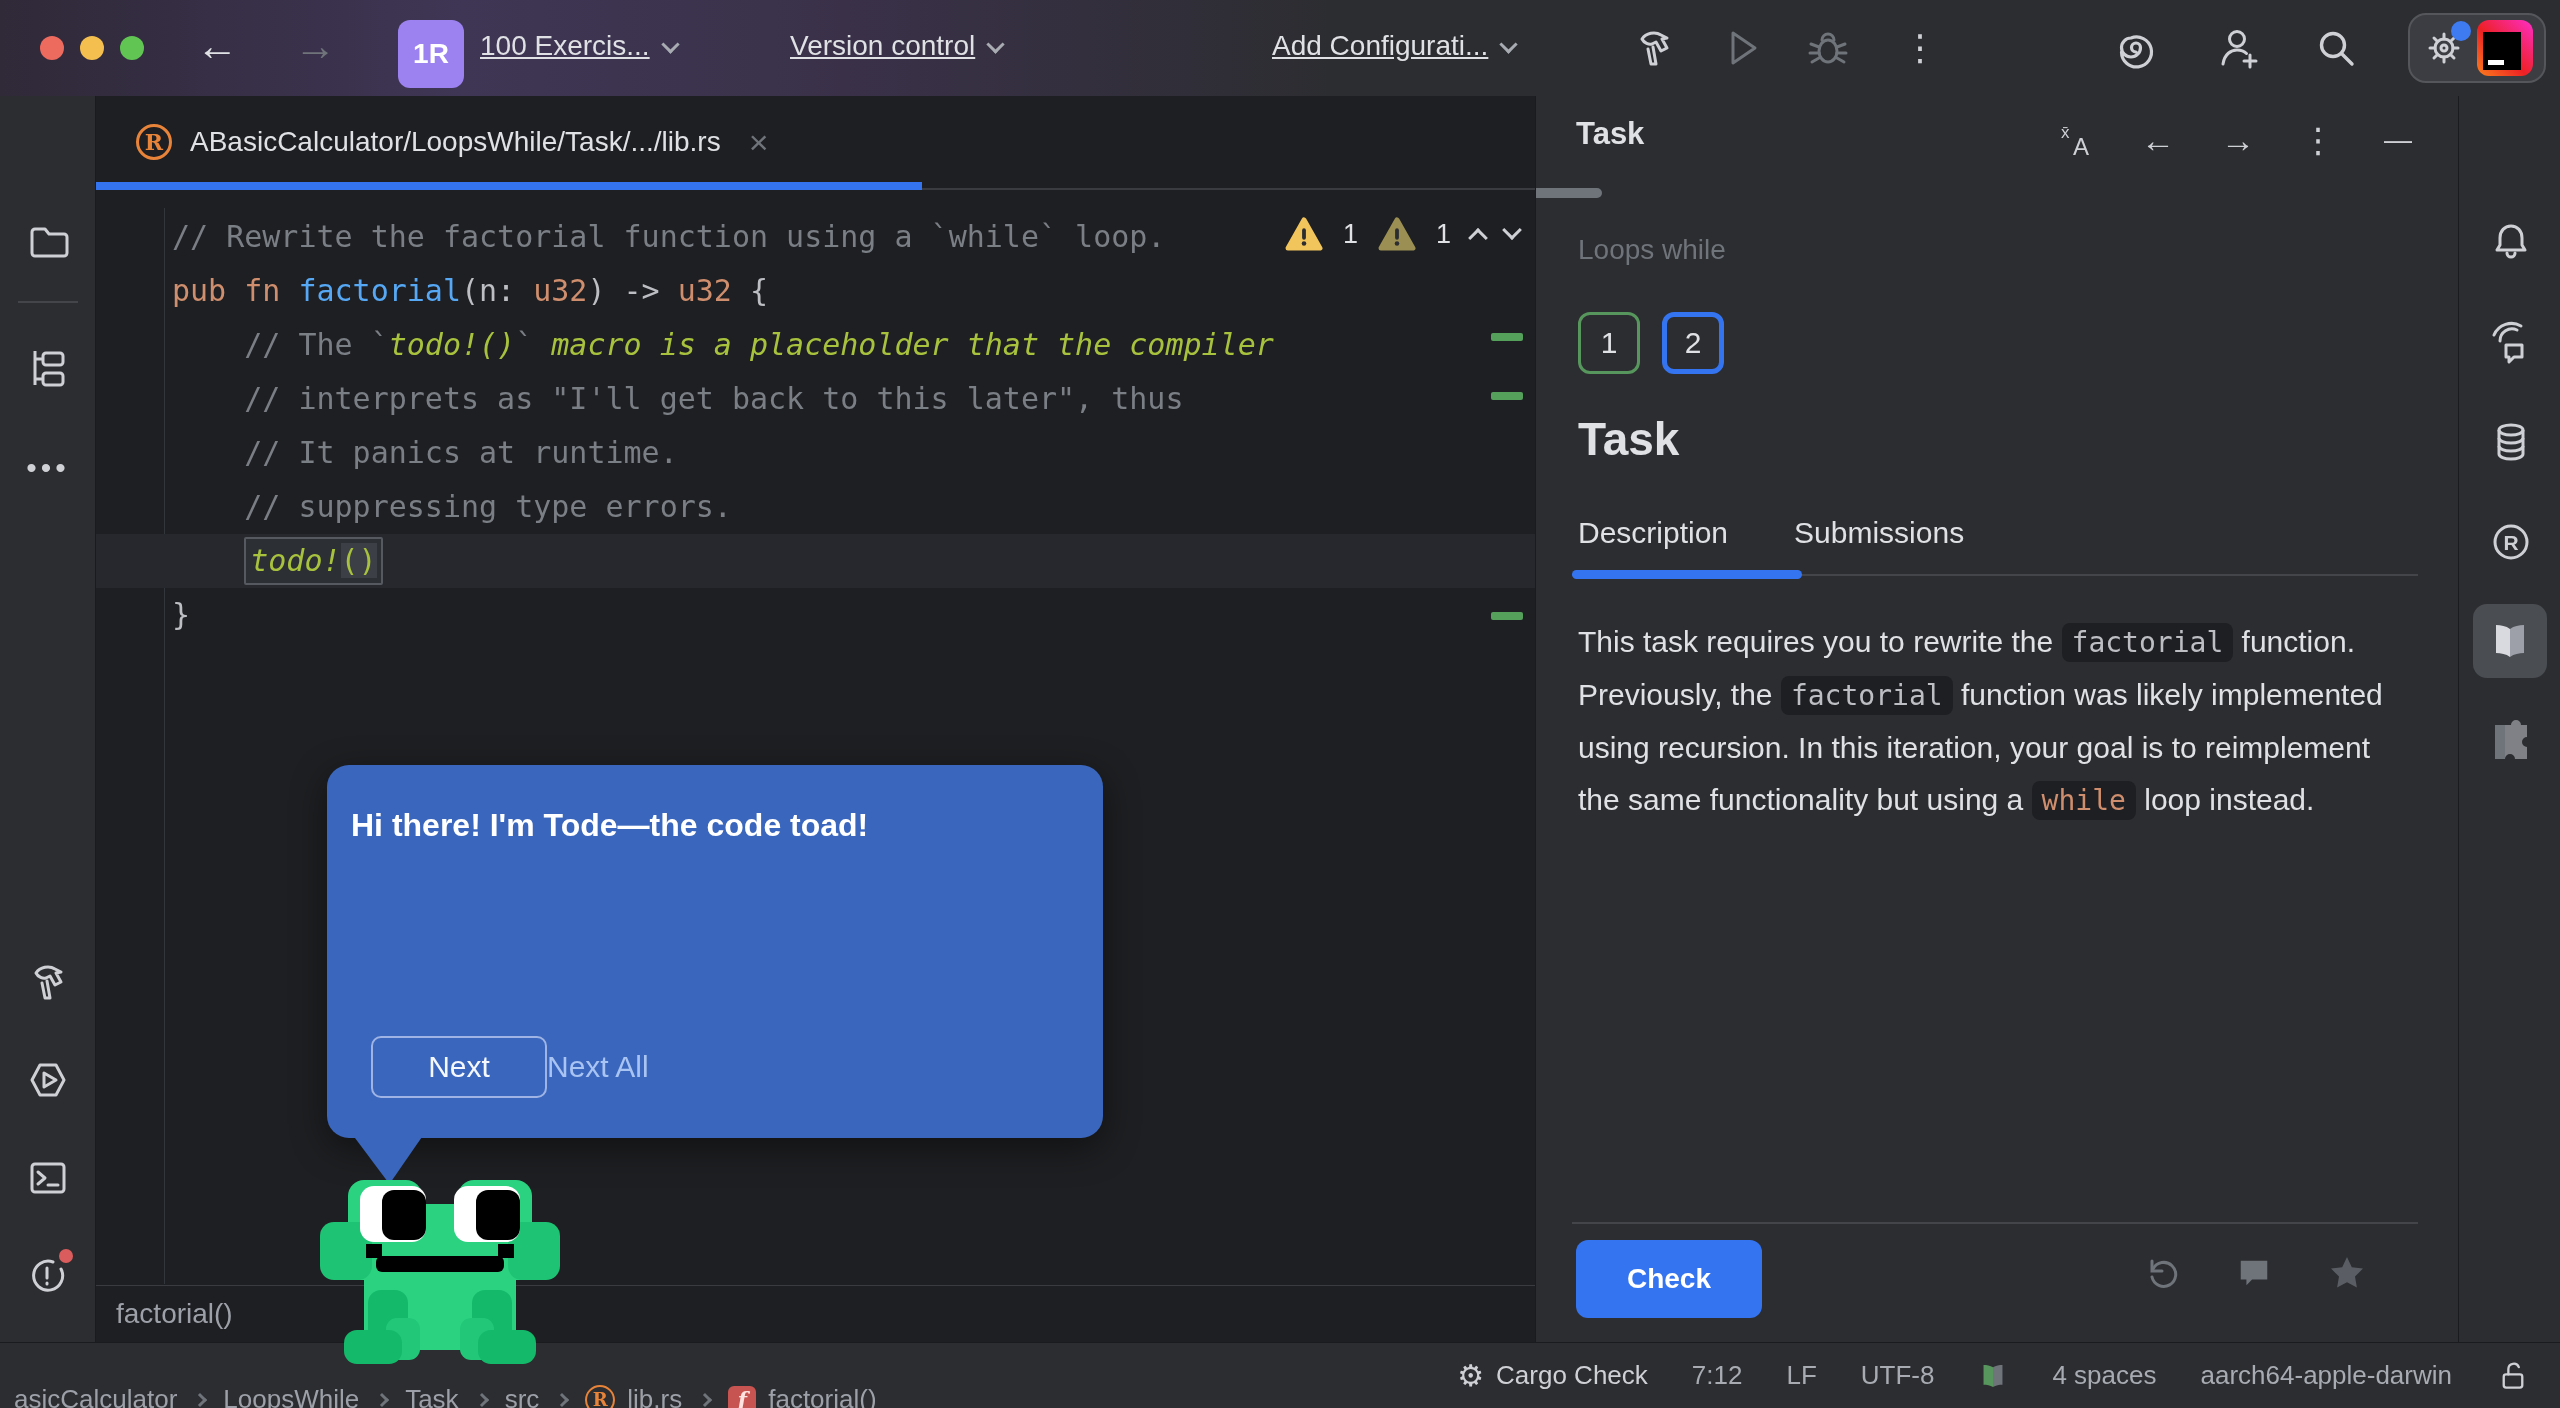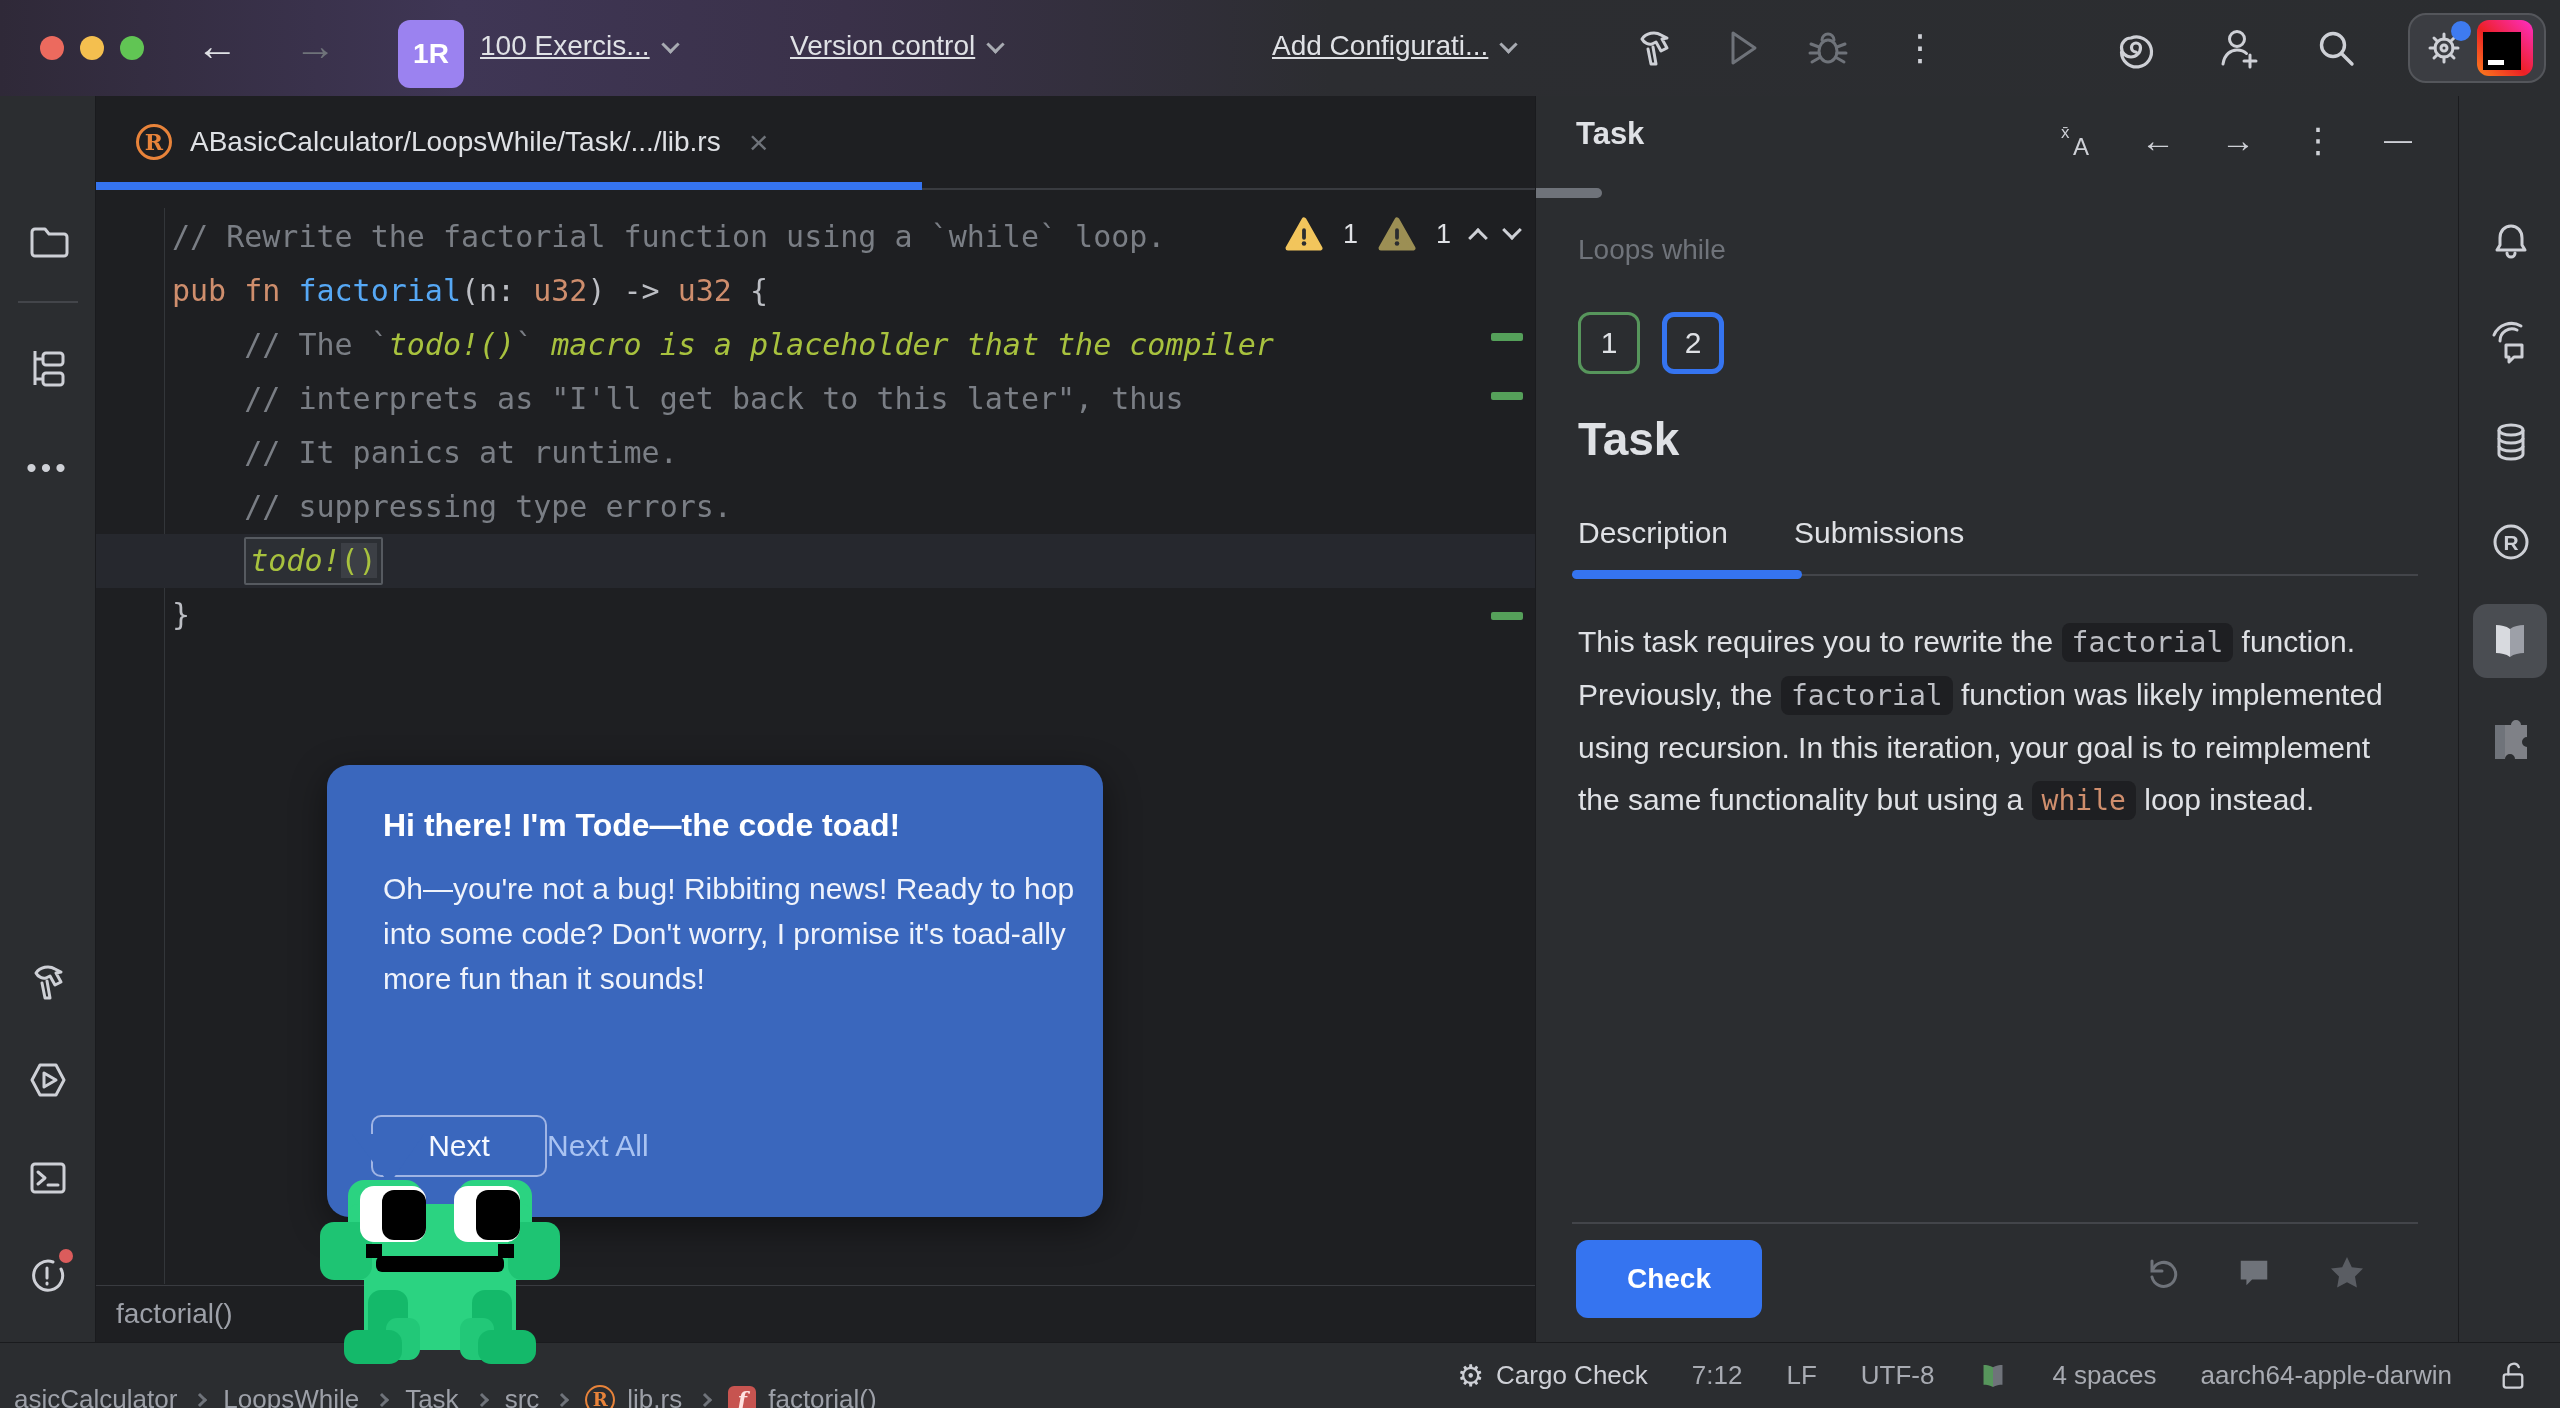--- a/index.html
+++ b/index.html
@@ -96,22 +96,22 @@
   .crumbs{display:flex;align-items:center;margin-left:14px;white-space:nowrap;overflow:hidden;flex:1;margin-top:48px;}
   .crumb{color:#9DA0A8;}
   .crumb-sep{width:10px;height:10px;border-right:3px solid #6F737A;border-top:3px solid #6F737A;transform:rotate(45deg);margin:0 18px;flex:none;}
   .rust-ic.small{width:30px;height:30px;font-size:18px;border-width:2.5px;margin-right:12px;flex:none;}
   .f-ic{width:28px;height:28px;border-radius:6px;background:#C75450;color:#FFE3E0;font-style:italic;font-weight:bold;
     font-size:22px;display:flex;align-items:center;justify-content:center;margin-right:12px;font-family:"DejaVu Serif",serif;flex:none;}
   .sb-right{display:flex;align-items:center;gap:44px;margin:0 30px 0 20px;white-space:nowrap;}
   .sb-item{display:flex;align-items:center;gap:12px;}
   .sb-bright{color:#CED0D6;}
   
-  .popup{position:absolute;left:327px;top:765px;width:776px;height:452px;background:#3A67BD;border-radius:22px;
-    box-shadow:0 10px 36px rgba(0,0,0,.45);padding:42px 56px;z-index:4;}
+  .popup{position:absolute;left:327px;top:765px;width:776px;height:373px;background:#3A67BD;border-radius:22px;
+    box-shadow:0 10px 36px rgba(0,0,0,.45);padding:42px 24px;z-index:4;}
   .popup-title{font-size:32px;font-weight:bold;color:#FFFFFF;}
   .popup-body{margin-top:22px;width:700px;font-size:30px;line-height:45px;color:#EFF3FB;}
   .popup-btns{position:absolute;left:44px;bottom:40px;display:flex;align-items:center;}
   .next-btn{width:176px;height:62px;border:2px solid #9FB4E4;border-radius:10px;background:transparent;color:#F5F8FF;
     font-size:30px;font-family:inherit;display:flex;align-items:center;justify-content:center;}
   .skip-link{font-size:30px;color:#A9C3F2;}
   .popup-tail{position:absolute;left:352px;top:1134px;width:72px;height:50px;background:#3A67BD;
     clip-path:polygon(0 0,100% 0,52% 100%);z-index:4;}
   .frog{position:absolute;left:320px;top:1180px;z-index:5;}
   svg.ic{display:block;}
@@ -418,21 +418,20 @@
       <span>aarch64-apple-darwin</span>
       <svg class="ic" width="34" height="34" viewBox="0 0 44 44" fill="none" stroke="#CED0D6" stroke-width="3" stroke-linecap="round">
         <rect x="10" y="20" width="24" height="17" rx="3"></rect>
           <path d="M16 20v-7a7 7 0 0 1 13.5-2.5"></path>
       </svg>
     </div>
   </div>
 
   <div class="popup">
     <div class="popup-title">Hi there! I'm Tode—the code toad!</div>
-    <div class="popup-body">Oh—you're not a bug! Ribbiting news! Ready to hop into some code? Don't worry, I promise it's toad-ally more fun than it sounds!</div>
     <div class="popup-btns">
       <button class="next-btn">Next</button>
       <span class="skip-link">Next All</span>
     </div>
   </div>
   <span class="popup-tail"></span>
 
   <div class="frog">
     <svg class="ic" width="240" height="186" viewBox="0 0 240 186">
       <rect x="28" y="0" width="74" height="62" rx="16" fill="#2BD381"></rect>

